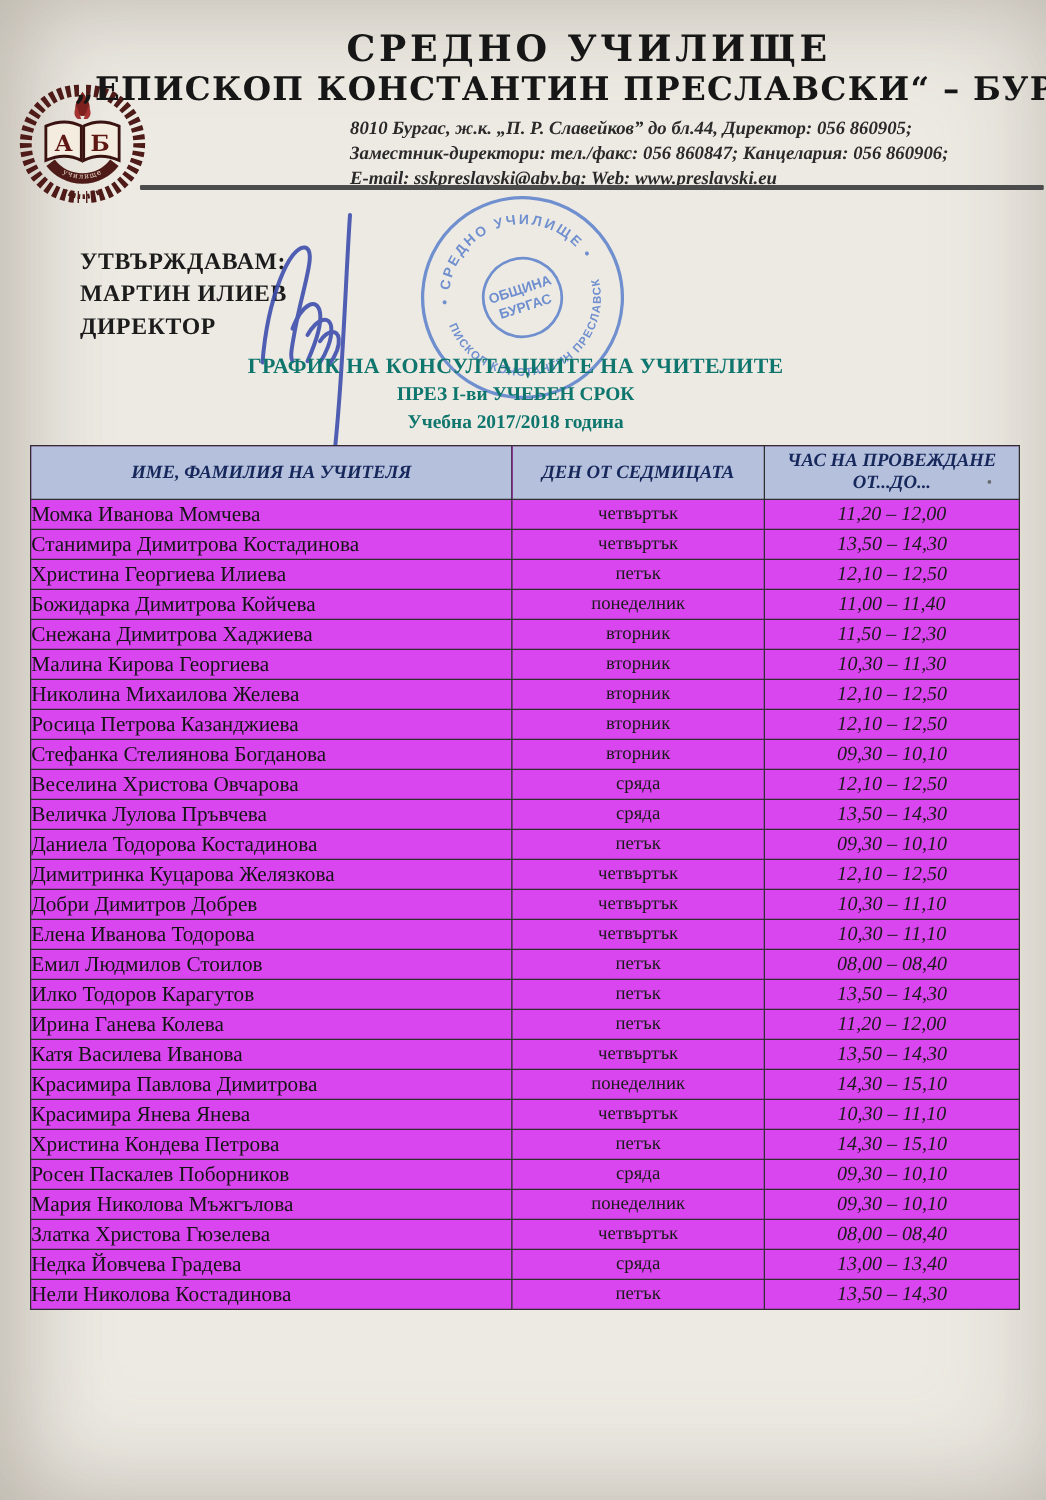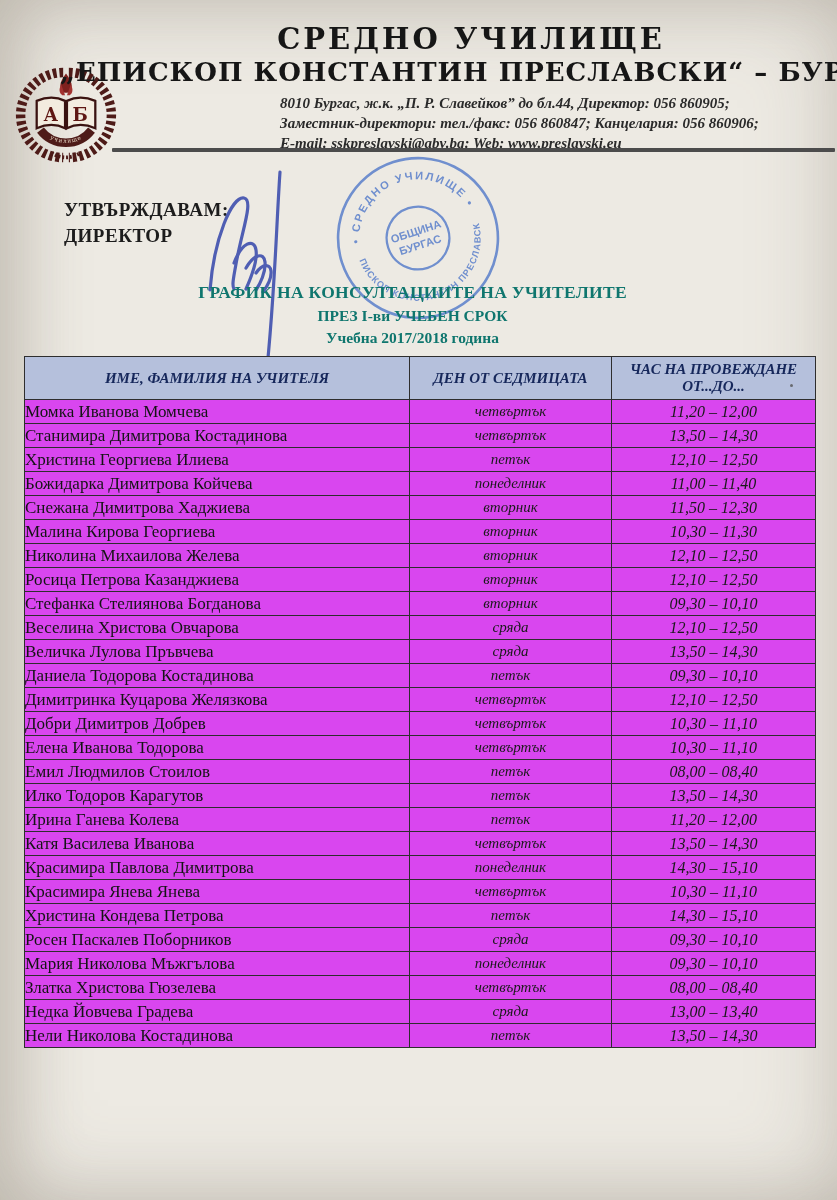--- a/index.html
+++ b/index.html
@@ -58,21 +58,21 @@
   table.sched td, table.sched th{
     border:1.5px solid #2e2e2e;overflow:hidden;white-space:nowrap;
   }
   table.sched thead th{
     height:40px;background:#b5c0dc;color:#16275b;
     font-style:italic;font-weight:bold;font-size:15px;line-height:17px;
     text-align:center;
   }
   table.sched tbody td{height:23px;padding:0;}
   td.cell-name{font-size:17px;padding-left:10px;color:#141414;}
-  td.cell-day{font-style:italic;font-size:15px;text-align:center;color:#1a1a1a;}
+  td.cell-day{font-size:15px;text-align:center;color:#1a1a1a;}
   td.cell-time{font-style:italic;font-size:16px;text-align:center;color:#1a1a1a;}
   .speck{position:absolute;width:3px;height:3px;border-radius:50%;background:#555;opacity:.8;}
 </style>
 </head>
 <body>
 
 <div class="page">
 
   <svg class="logo" width="104" height="104" viewBox="0 0 110 110">
     <g>
@@ -103,20 +103,21 @@
   <div class="school-name">„ЕПИСКОП КОНСТАНТИН ПРЕСЛАВСКИ“ – БУРГАС</div>
   <div class="contact">
     <div>8010 Бургас,  ж.к. „П. Р. Славейков” до бл.44,   Директор: 056 860905;</div>
     <div>Заместник-директори: тел./факс: 056 860847; Канцелария: 056 860906;</div>
     <div>E-mail: sskpreslavski@abv.bg:   Web: www.preslavski.eu</div>
   </div>
   <div class="rule"></div>
 
   <div class="approval">
     <div>УТВЪРЖДАВАМ:</div>
+    <div>МАРТИН ИЛИЕВ</div>
     <div>ДИРЕКТОР</div>
   </div>
 
   <svg class="sig" width="130" height="230" viewBox="0 0 130 230">
     <g fill="none" stroke="#3f4fae" stroke-width="3.2" stroke-linecap="round">
       <path d="M 18,122 C 22,70 40,28 52,30 C 62,32 50,62 44,96 C 41,112 40,118 42,121"></path>
       <path d="M 42,95 C 50,74 62,70 64,82 C 66,94 58,112 54,121"></path>
       <path d="M 54,100 C 62,86 72,84 73,94 C 74,104 68,116 64,122"></path>
       <path d="M 64,105 C 70,96 78,95 79,103 C 80,112 74,120 71,124"></path>
       <path d="M 88,4 C 84,62 82,150 72,226"></path>

